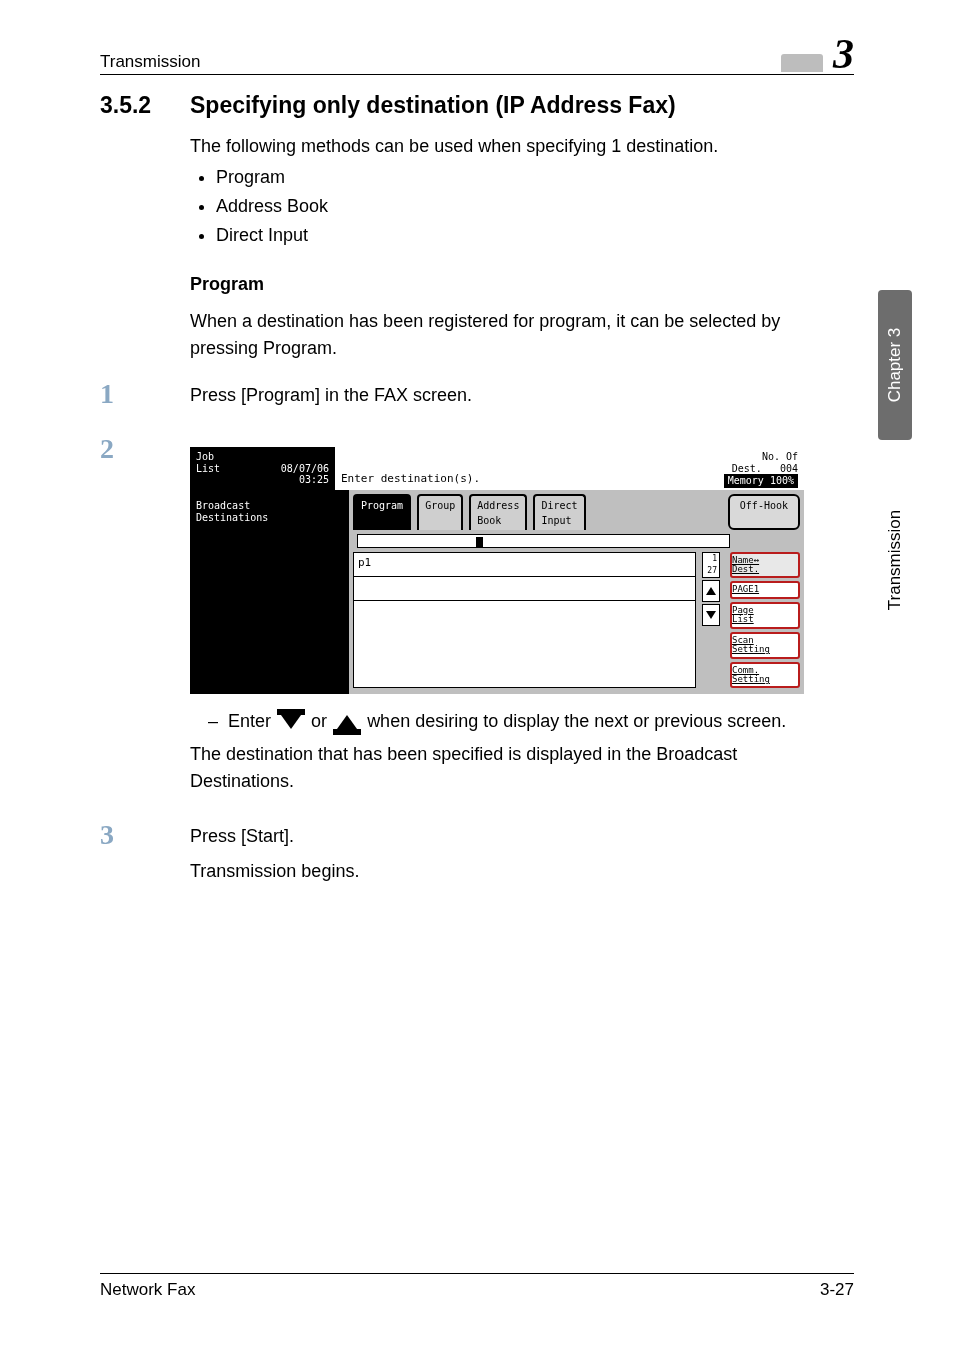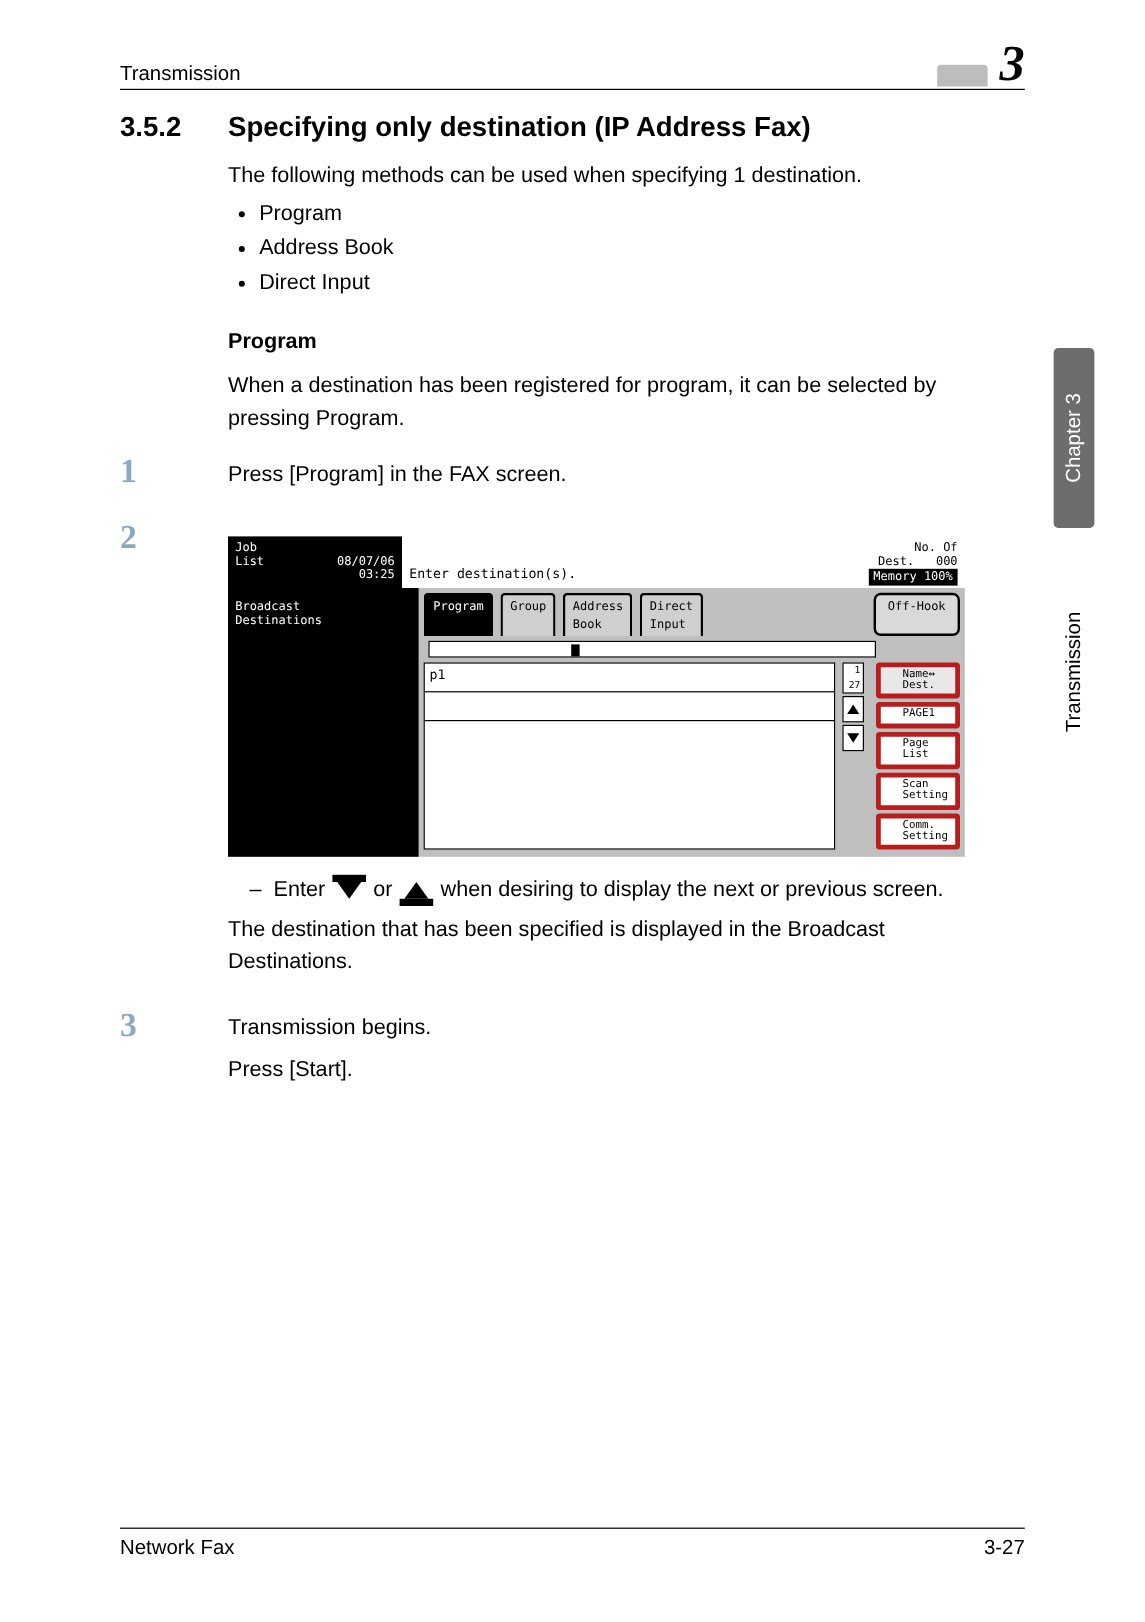--- a/index.html
+++ b/index.html
@@ -318,27 +318,28 @@
   }
 
   .right-btns{
     width:70px;
     display:flex;
     flex-direction:column;
     gap:3px;
     margin-left:4px;
   }
   .right-btns .rbtn{
-    border:4px solid #b91c1c;
+    border:2px solid #b91c1c;
     font-size:9px;
-    padding:2px 18px;
+    padding:2px 0;
     background:#fff;
     border-radius:3px;
     line-height:1.05;
     text-align:left;
+    text-decoration:underline;
   }
   .right-btns .rbtn.dim{ background:#e8e8e8; }
 
   
   .footer {
     position:absolute;
     left:100px; right:100px; bottom:52px;
     border-top:1px solid #000;
     padding-top:6px;
     display:flex;
@@ -403,21 +404,21 @@
             <span style="float:right;text-align:right;">
               <span>08/07/06</span><br>
               <span>03:25</span>
             </span>
           </div>
           <div class="panel-title-area">
             <span>Enter destination(s).</span>
             <span class="panel-title-right">
               <span style="white-space:pre;">No. Of
 Dest.</span>
-              &nbsp;&nbsp;<span>000</span><br>
+              &nbsp;&nbsp;<span>004</span><br>
               <span class="mem">Memory 100%</span>
             </span>
           </div>
         </div>
 
         <div class="panel-mid">
           <div class="panel-side">
             <span>Broadcast</span><br>
             <span>Destinations</span>
           </div>
@@ -480,22 +481,22 @@
         </span>
       </div>
 
       <p>The destination that has been specified is displayed in the Broadcast Destinations.</p>
     </div>
   </div>
 
   <div class="step">
     <div class="step-num">3</div>
     <div class="step-body">
+      <p>Press [Start].</p>
       <p>Transmission begins.</p>
-      <p>Press [Start].</p>
     </div>
   </div>
 
 </div>
 
 <div class="footer">
   <span>Network Fax</span>
   <span>3-27</span>
 </div>
 

